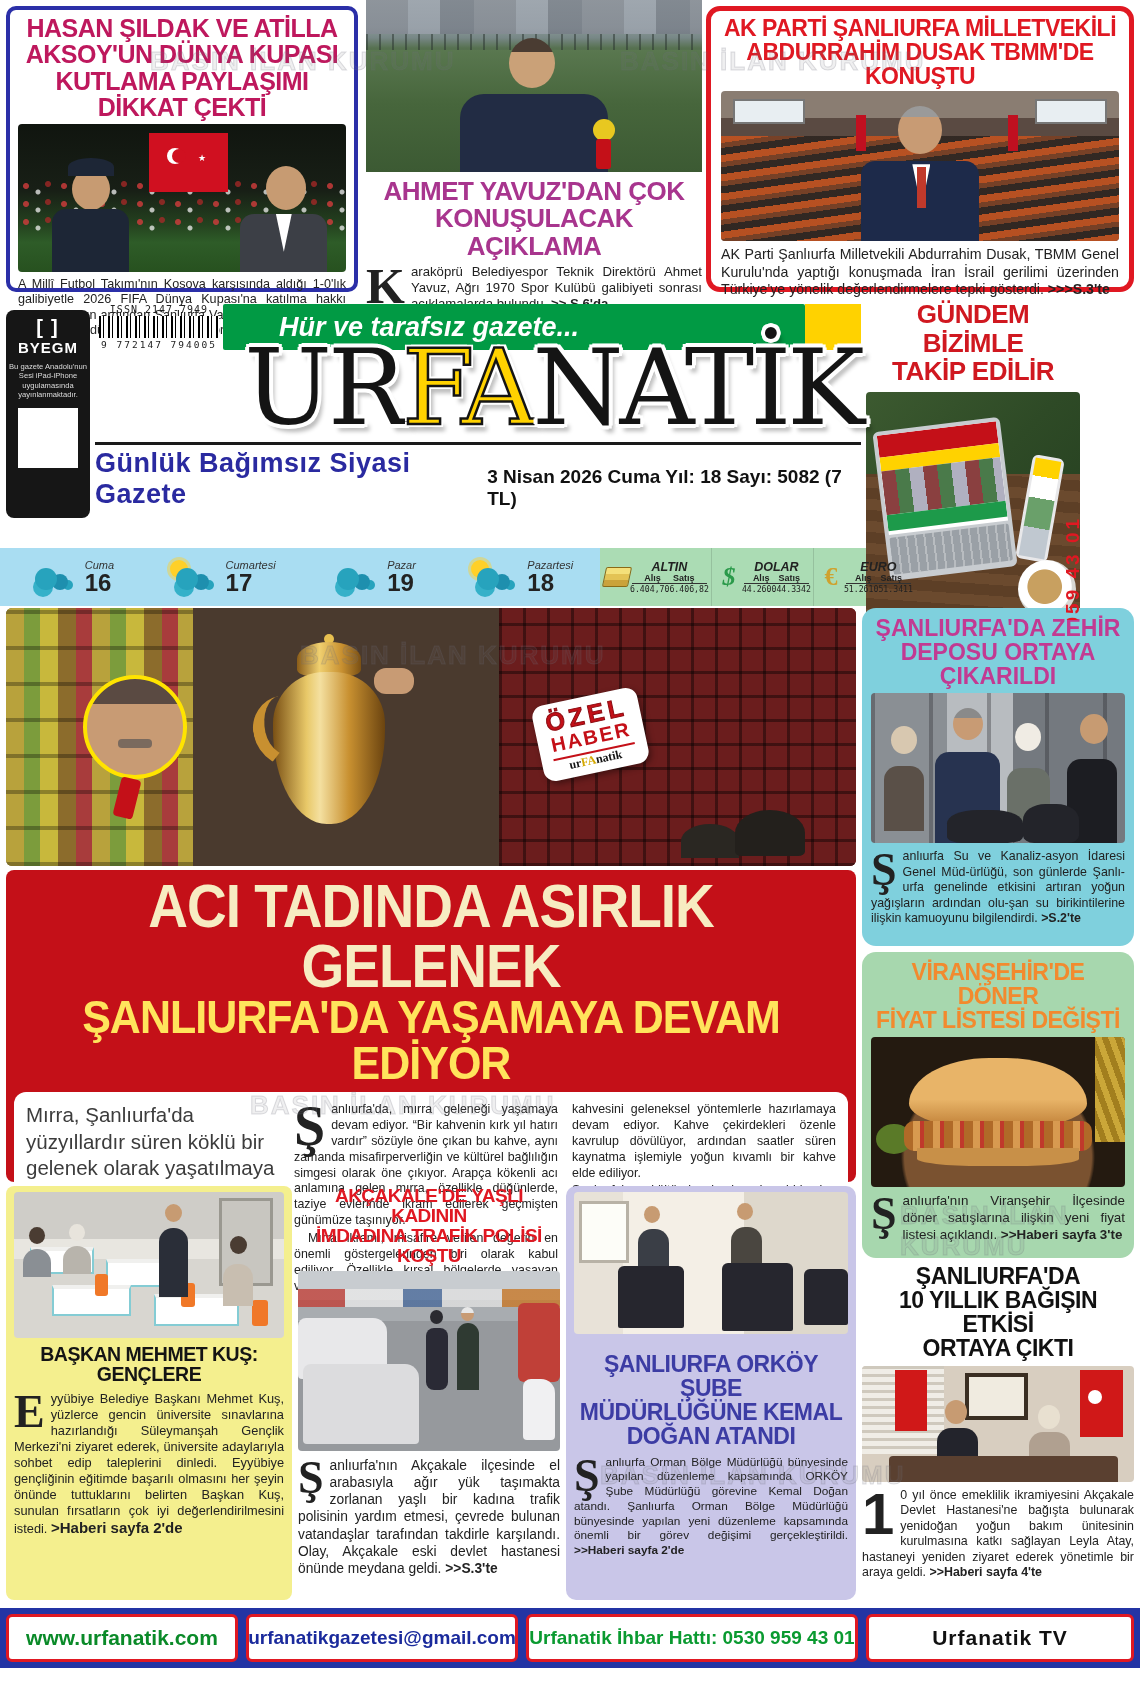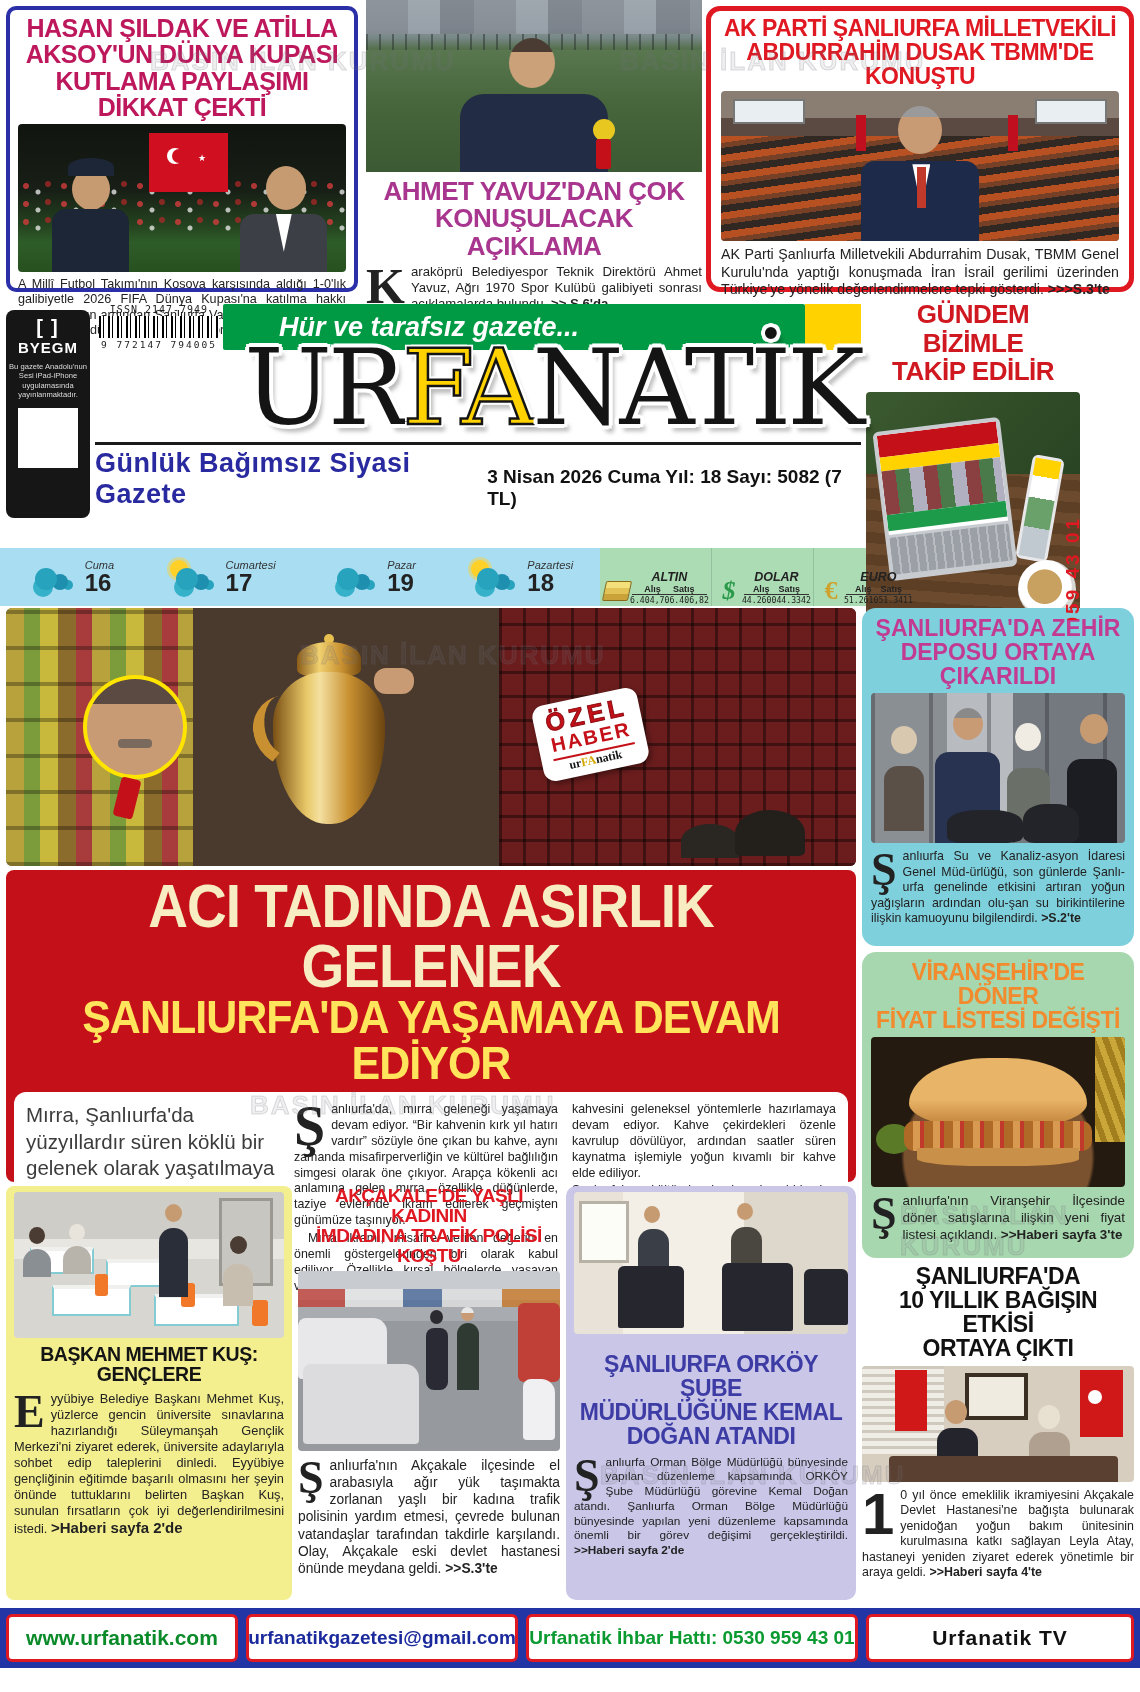--- a/index.html
+++ b/index.html
@@ -57,21 +57,21 @@
   
   .wbar{left:0;top:548px;width:600px;height:58px;background:#a9ddf2;display:flex;align-items:center;justify-content:space-around;}
   .day{display:flex;align-items:center;gap:6px;}
   .dname{font-style:italic;font-size:11px;color:#333;}
   .dtemp{font-weight:bold;font-size:24px;color:#222;line-height:1;}
   .wicon{width:52px;height:34px;position:relative;}
   .cloud{position:absolute;left:8px;top:8px;width:22px;height:22px;background:#27a3bd;border-radius:50%;
          box-shadow:14px 3px 0 -3px #1e8fae,22px 6px 0 -6px #27a3bd,-3px 8px 0 -1px #35b1c9;}
   .sun{position:absolute;left:2px;top:0;width:18px;height:18px;border-radius:50%;background:#ffd028;box-shadow:0 0 0 3px rgba(255,208,40,.45);}
   .cbar{left:600px;top:548px;width:266px;height:58px;background:#abdcb4;display:flex;}
-  .cur{flex:1;display:flex;align-items:flex-end;padding:2px 2px 2px 4px;border-right:1px solid rgba(0,0,0,.12);}
+  .cur{flex:1;display:flex;align-items:center;padding:2px 2px 2px 4px;border-right:1px solid rgba(0,0,0,.12);}
   .cicon{width:26px;height:26px;display:flex;align-items:center;justify-content:center;font-weight:bold;font-family:"Liberation Serif",serif;}
   .ic-gold{width:24px;height:18px;background:linear-gradient(180deg,#f4e07a 0 33%,#e3c355 33% 66%,#caa23a 66%);border:1px solid #8a6a16;transform:skewX(-12deg);border-radius:2px;}
   .ic-usd{color:#2a9a4a;font-size:26px;font-style:italic;}
   .ic-eur{color:#cfa22e;font-size:26px;}
   .ctxt{flex:1;text-align:center;line-height:1;}
   .cname{font-style:italic;font-weight:bold;font-size:12.5px;color:#222;}
   .clbl{font-size:9px;font-weight:bold;display:flex;justify-content:space-evenly;border-bottom:1px solid #333;margin:1px 2px 0;}
   .cval{font-size:8.2px;display:flex;justify-content:space-evenly;font-family:"DejaVu Sans Mono",monospace;margin-top:1px;}
   
   .main-photo{left:6px;top:608px;width:850px;height:258px;border-radius:6px;}

